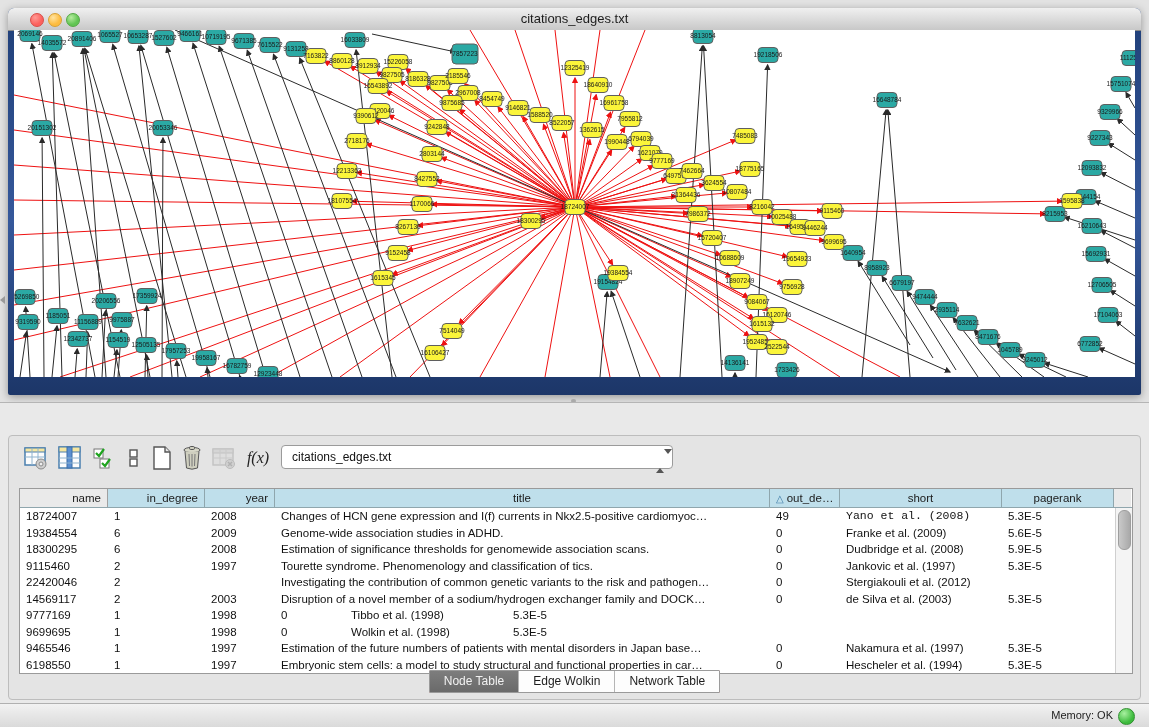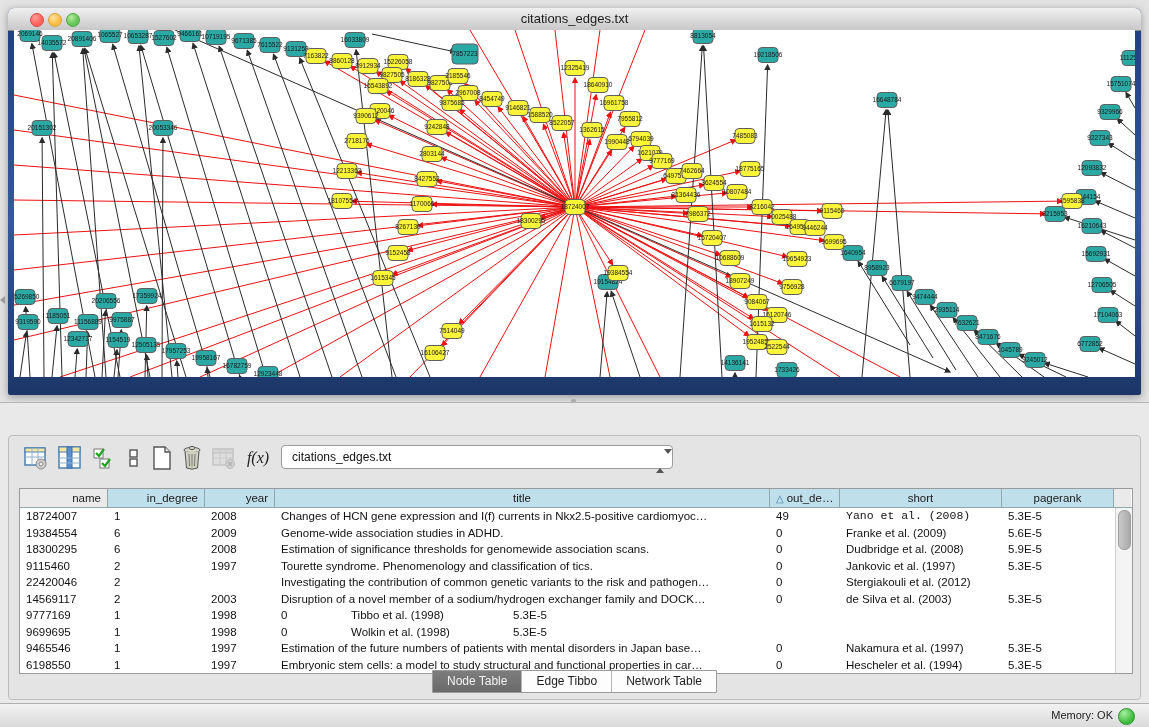--- a/index.html
+++ b/index.html
@@ -908,21 +908,21 @@
             </div>
           </div>
         <div id="vscroll">
             <div id="vthumb"></div>
           </div>
       </div>
 
       <div id="tp-tabs">
         <div id="seg">
             <div class="seg-btn active">Node Table</div>
-            <div class="seg-btn">Edge Tibbo</div>
+            <div class="seg-btn">Edge Wolkin</div>
             <div class="seg-btn">Network Table</div>
           </div>
       </div>
     </div>
   </div>
 
   <div id="status-bar">
     <span id="mem-label">Memory: OK</span>
     <span id="mem-light"></span>
   </div>

